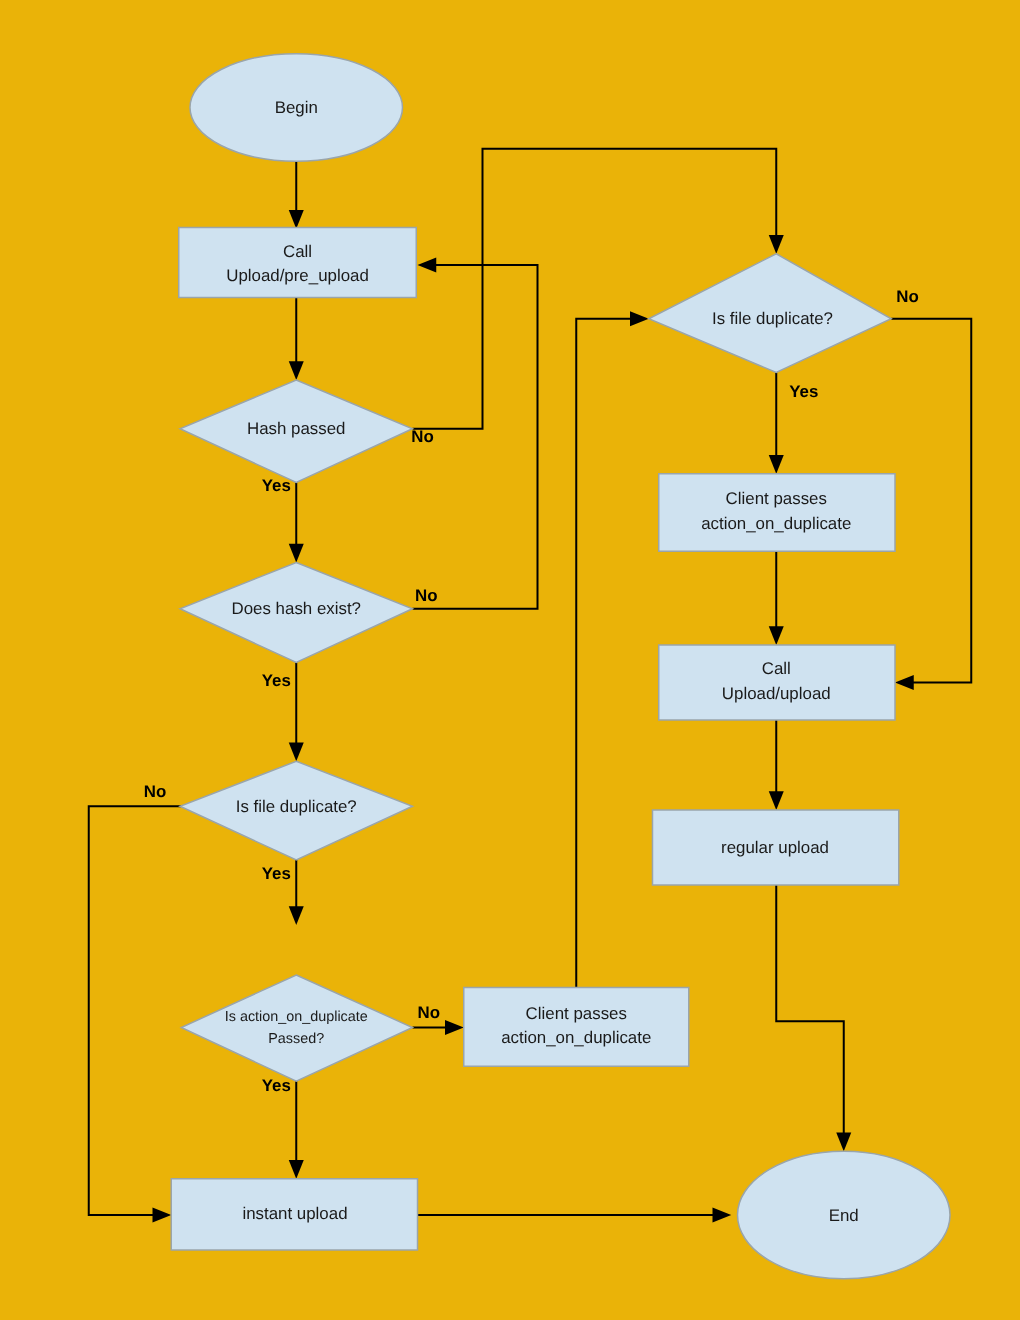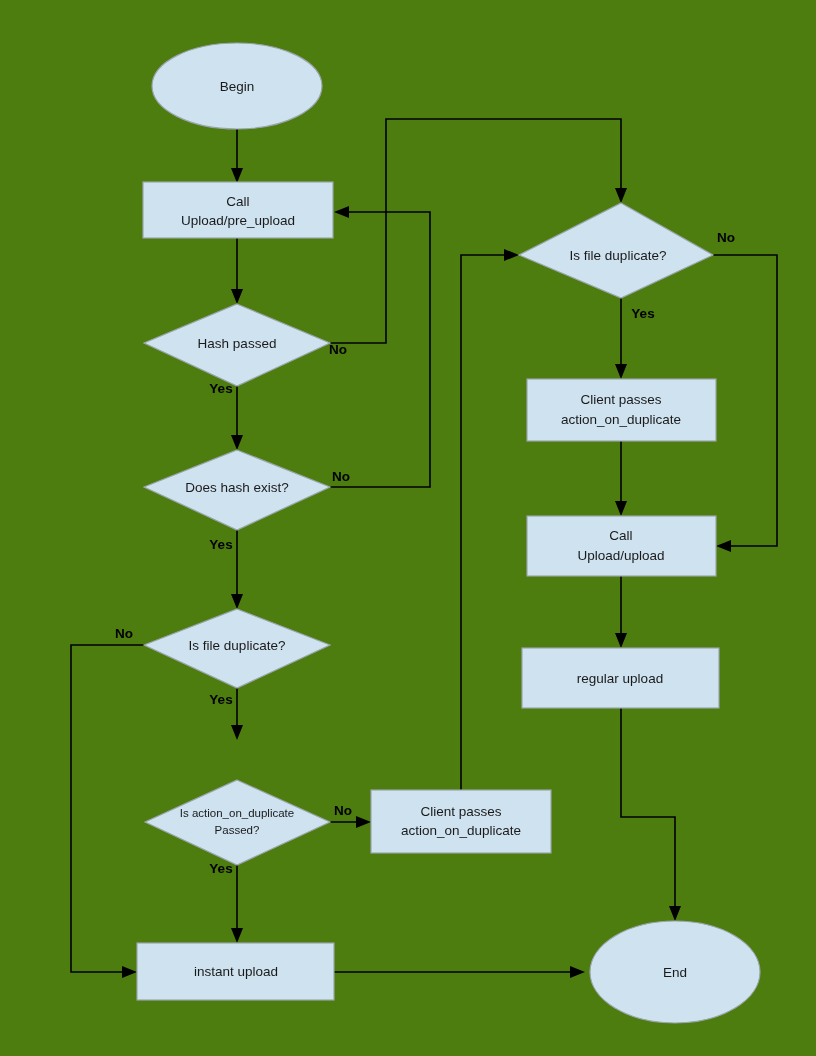--- a/index.html
+++ b/index.html
@@ -4,21 +4,21 @@
 <style>
   html, body {
     margin: 0;
     padding: 0;
     background: #ffffff;
   }
   #canvas {
     position: relative;
     width: 816px;
     height: 1056px;
-    background: #4d7c0f;
+    background: #eab308;
     font-family: "Liberation Sans", sans-serif;
     overflow: hidden;
   }
   #flow-svg {
     position: absolute;
     top: 0;
     left: 0;
     width: 816px;
     height: 1056px;
   }

